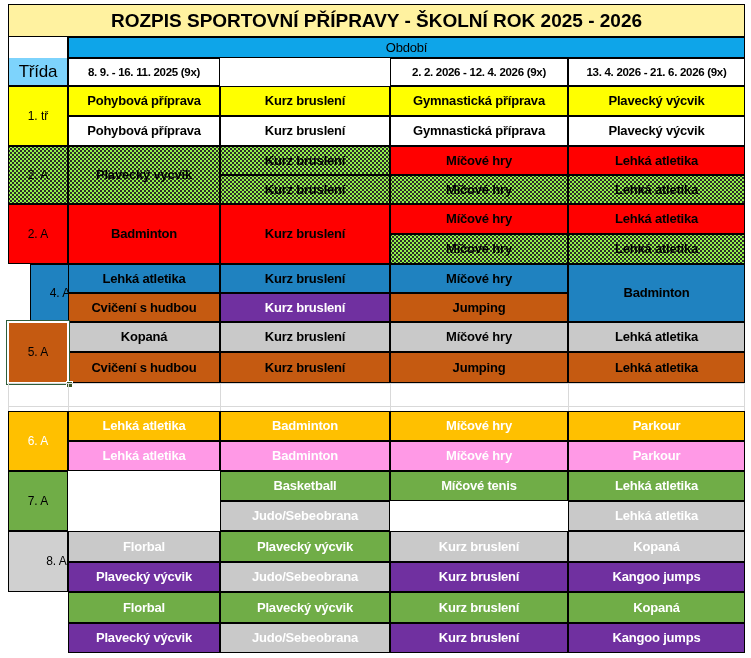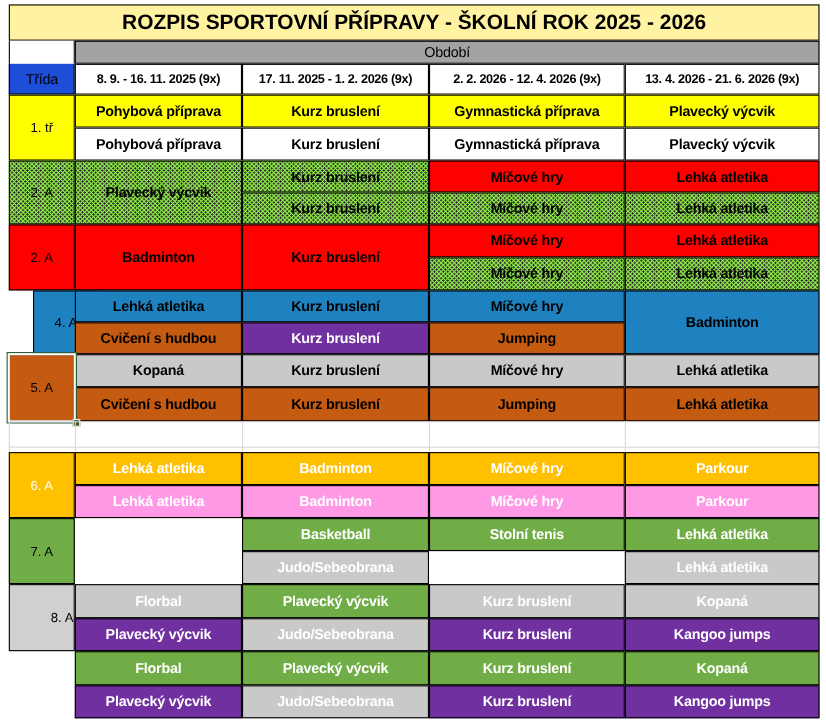--- a/index.html
+++ b/index.html
@@ -43,32 +43,32 @@
     font-size: 19px;
     font-weight: bold;
     letter-spacing: 0px;
     border: 1px solid #000000;
   }
 
   
   .period-head {
     font-weight: normal;
     font-size: 13px;
-    background: #a3a3a3;
+    background: #0ea5e9;
   }
   .head-col {
     font-size: 11.5px;
     font-weight: bold;
     background: #ffffff;
     letter-spacing: -0.3px;
   }
   .head-trida {
-    font-size: 13px;
+    font-size: 17px;
     font-weight: normal;
-    background: #1d4ed8;
+    background: #7dd3fc;
   }
   .corner-blank {
     background: #ffffff;
     border-top: none;
     border-left: 1px solid #000000;
     border-right: 1px solid #000000;
     border-bottom: none;
   }
 
   
@@ -140,21 +140,20 @@
 
   <div class="cell title c-ltyellow" style="left:8px; top:4px; width:737px; height:33px;">ROZPIS SPORTOVNÍ PŘÍPRAVY - ŠKOLNÍ ROK 2025 - 2026</div>
 
   <div class="cell corner-blank" style="left:8px; top:37px; width:60px; height:21px; border-bottom:none;"></div>
 
   <div class="cell period-head" style="left:68px; top:37px; width:677px; height:21px;">Období</div>
 
   <div class="cell head-trida" style="left:8px; top:58px; width:60px; height:28px; border-top:none;">Třída</div>
 
   <div class="cell head-col" style="left:68px; top:58px; width:152px; height:28px;">8. 9. - 16. 11. 2025 (9x)</div>
-  <div class="cell head-col" style="left:220px; top:58px; width:170px; height:28px;">17. 11. 2025 - 1. 2. 2026 (9x)</div>
   <div class="cell head-col" style="left:390px; top:58px; width:178px; height:28px;">2. 2. 2026 - 12. 4. 2026 (9x)</div>
   <div class="cell head-col" style="left:568px; top:58px; width:177px; height:28px;">13. 4. 2026 - 21. 6. 2026 (9x)</div>
 
   <div class="cell c-yellow class-lab" style="left:8px; top:86px; width:60px; height:60px;">1. tř</div>
 
   <div class="cell c-yellow" style="left:68px; top:86px; width:152px; height:30px;">Pohybová příprava</div>
   <div class="cell c-yellow" style="left:220px; top:86px; width:170px; height:30px;">Kurz bruslení</div>
   <div class="cell c-yellow" style="left:390px; top:86px; width:178px; height:30px;">Gymnastická příprava</div>
   <div class="cell c-yellow" style="left:568px; top:86px; width:177px; height:30px;">Plavecký výcvik</div>
 
@@ -230,21 +229,21 @@
   <div class="cell c-amber t-white" style="left:568px; top:411px; width:177px; height:30px;">Parkour</div>
 
   <div class="cell c-pink t-white" style="left:68px; top:441px; width:152px; height:30px;">Lehká atletika</div>
   <div class="cell c-pink t-white" style="left:220px; top:441px; width:170px; height:30px;">Badminton</div>
   <div class="cell c-pink t-white" style="left:390px; top:441px; width:178px; height:30px;">Míčové hry</div>
   <div class="cell c-pink t-white" style="left:568px; top:441px; width:177px; height:30px;">Parkour</div>
 
   <div class="cell c-green class-lab t-black" style="left:8px; top:471px; width:60px; height:60px;">7. A</div>
 
   <div class="cell c-green t-white" style="left:220px; top:471px; width:170px; height:30px;">Basketball</div>
-  <div class="cell c-green t-white" style="left:390px; top:471px; width:178px; height:30px;">Stolní tenis</div>
+  <div class="cell c-green t-white" style="left:390px; top:471px; width:178px; height:30px;">Míčové tenis</div>
   <div class="cell c-green t-white" style="left:568px; top:471px; width:177px; height:30px;">Lehká atletika</div>
 
   <div class="cell c-gray t-white" style="left:68px; top:501px; width:152px; height:30px;margin-top:44px;">Kondiční cviččení</div>
   <div class="cell c-gray t-white" style="left:220px; top:501px; width:170px; height:30px;">Judo/Sebeobrana</div>
   <div class="cell c-gray t-white" style="left:568px; top:501px; width:177px; height:30px;">Lehká atletika</div>
 
   <div class="cell c-lgray class-lab t-black" style="left:8px; top:531px; width:60px; height:61px;padding-left:37px;">8. A</div>
 
   <div class="cell c-gray t-white" style="left:68px; top:531px; width:152px; height:31px;">Florbal</div>
   <div class="cell c-green t-white" style="left:220px; top:531px; width:170px; height:31px;">Plavecký výcvik</div>

